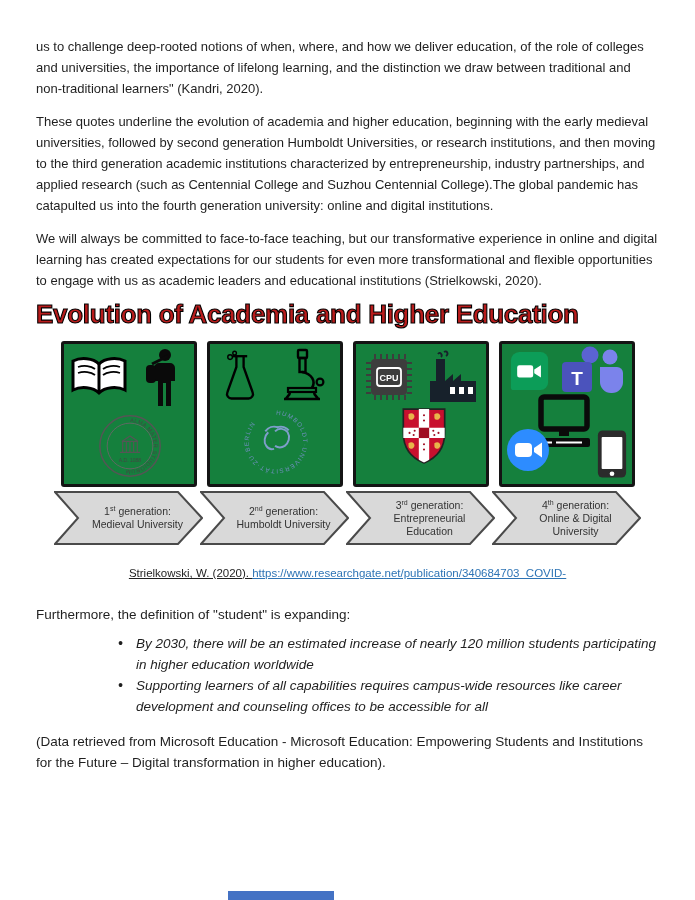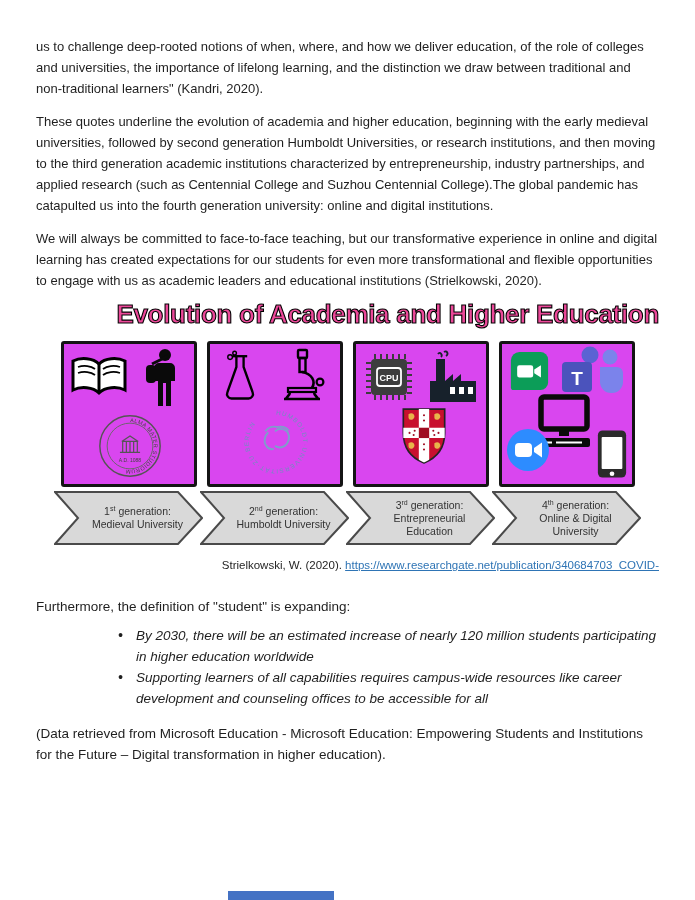--- a/index.html
+++ b/index.html
@@ -1,37 +1,37 @@
 <!DOCTYPE html>
 <html><head>
 <meta charset="utf-8">
 <style>
   html,body{margin:0;padding:0;}
   body{width:695px;height:900px;background:#ffffff;position:relative;overflow:hidden;
        font-family:"Liberation Sans",sans-serif;color:#1f1f1f;}
   .content{padding:36px 36px 0 36px;}
   p.body-text{font-size:13px;line-height:21px;margin:0 0 12px 0;text-align:left;}
   p.p3{margin-bottom:8px;}
-  h1.fig-title{text-align:right;font-size:26px;line-height:30px;margin:6px 0 12px 0;color:#ec4899;
+  h1.fig-title{text-align:left;font-size:26px;line-height:30px;margin:6px 0 12px 0;color:#b91c1c;
        font-weight:bold;letter-spacing:-0.3px;-webkit-text-stroke:1.1px #000;}
   
   .boxes-row{display:flex;justify-content:center;gap:10px;}
-  .gen-box{width:136px;height:146px;border:3px solid #141414;border-radius:3px;background:#d946ef;
+  .gen-box{width:136px;height:146px;border:3px solid #141414;border-radius:3px;background:#15803d;
        position:relative;box-sizing:border-box;}
   .gen-box .ic{position:absolute;}
   .arrows-row{display:flex;justify-content:center;margin-top:4px;}
   .arrow{width:149px;height:54px;position:relative;margin-left:-3px;}
   .arrow:first-child{margin-left:0;}
   .arrow svg{position:absolute;left:0;top:0;}
   .arrow-label{position:absolute;left:25px;right:7px;top:0;bottom:0;display:flex;flex-direction:column;
        justify-content:center;text-align:center;font-size:10.5px;line-height:13px;color:#333;}
   .arrow-label sup{font-size:7px;line-height:0;}
   .gw{margin-left:3px;}
   
-  .caption{text-align:right;font-size:11.5px;line-height:17px;margin-top:12px;color:#1f1f1f;}
+  .caption{text-align:center;font-size:11.5px;line-height:17px;margin-top:20px;color:#1f1f1f;text-decoration:underline;}
   .caption a{color:#2E74B5;text-decoration:underline;cursor:pointer;}
   
   .expanding{font-size:13.5px;line-height:21px;margin-top:22px;}
   ul.bullets{margin:8px 0 0 0;padding:0 0 0 82px;list-style:none;}
   ul.bullets li{font-size:13.5px;line-height:21px;position:relative;padding-left:18px;font-style:italic;}
   ul.bullets li::before{content:"\2022";position:absolute;left:0;top:0;font-size:14px;}
   .closing{font-size:13.5px;line-height:21px;margin-top:14px;}
   .bottom-bar{position:absolute;left:228px;top:891px;width:106px;height:9px;}
 </style>
 </head>

